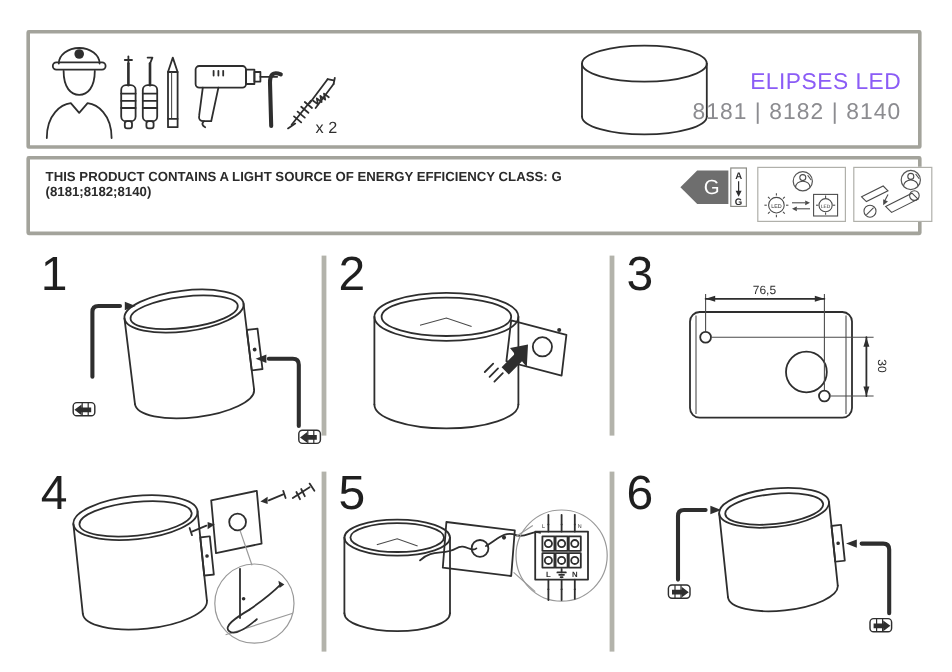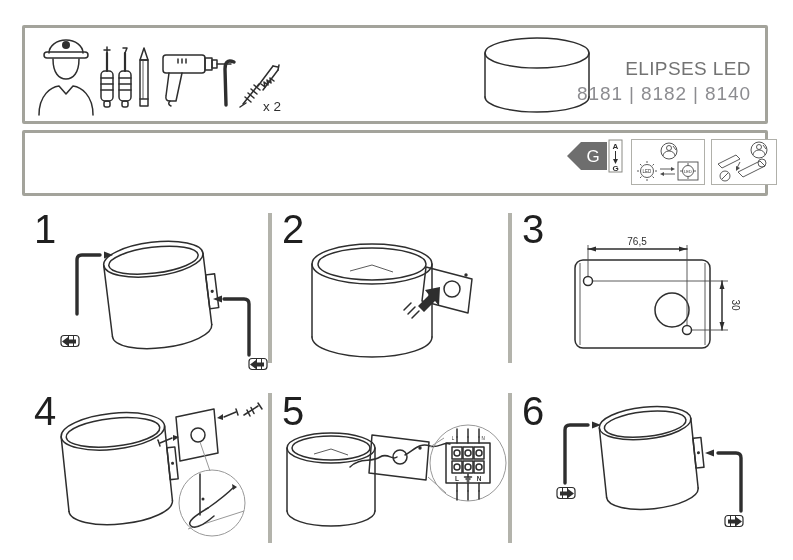--- a/index.html
+++ b/index.html
@@ -8,21 +8,21 @@
     font-family:"Liberation Sans", sans-serif;color:#2e2e2e;overflow:hidden;
   }
   .frame{
     position:absolute;border:3px solid #a3a39b;border-radius:2px;background:#fff;
   }
   #frame-top{left:22px;top:25px;width:740px;height:93px;}
   #frame-energy{left:22px;top:130px;width:740px;height:60px;}
   #tools-svg{position:absolute;left:12px;top:5px;}
   #product-svg{position:absolute;left:452px;top:5px;}
   #title-block{position:absolute;right:14px;top:30px;text-align:right;}
-  #product-title{font-size:19px;color:#737373;letter-spacing:.4px;font-weight:400;}
+  #product-title{font-size:19px;color:#8b5cf6;letter-spacing:.4px;font-weight:400;}
   #product-models{font-size:19px;color:#8c8c90;letter-spacing:.9px;margin-top:3px;}
   #energy-notice{position:absolute;left:13px;top:9px;width:520px;font-size:11px;font-weight:bold;color:#2b2b2b;}
   .icon-box{position:absolute;border:1px solid #b0b0aa;background:#fff;}
   #steps-grid{position:absolute;left:22px;top:205px;width:749px;height:352px;}
   .divider{position:absolute;width:4px;background:#b3b3ab;}
   .step-number{
     position:absolute;font-size:40px;line-height:1;color:#1f1f1f;font-weight:400;
   }
   svg{position:absolute;overflow:visible;}
   .s{stroke:#2e2e2e;fill:none;stroke-width:1.5;stroke-linecap:round;stroke-linejoin:round;}
@@ -119,20 +119,21 @@
     <path class="s" d="M8,64 A52,15 0 0 0 112,64"></path>
   </svg>
 
   <div id="title-block">
     <div id="product-title">ELIPSES LED</div>
     <div id="product-models">8181 | 8182 | 8140</div>
   </div>
 </div>
 
 <div class="frame" id="frame-energy">
+  <div id="energy-notice">THIS PRODUCT CONTAINS A LIGHT SOURCE OF ENERGY EFFICIENCY CLASS: G (8181;8182;8140)</div>
 
   <svg style="left:540px;top:6px;" width="60" height="36" viewBox="0 0 60 36">
     <polygon points="2,17 16,3 42,3 42,31 16,31" fill="#6e6e6e" stroke="none"></polygon>
     <text class="d" x="28" y="23" font-size="17" fill="#ffffff" text-anchor="middle" style="fill:#ffffff">G</text>
     <rect x="44" y="1" width="13" height="32" fill="#ffffff" stroke="#8a8a84" stroke-width="1"></rect>
     <text class="d" x="50.5" y="10" font-size="8" font-weight="bold" text-anchor="middle">A</text>
     <line x1="50.5" y1="12" x2="50.5" y2="21" stroke="#2e2e2e" stroke-width="1"></line>
     <polygon points="48,20 53,20 50.5,25" fill="#2e2e2e"></polygon>
     <text class="d" x="50.5" y="32" font-size="8" font-weight="bold" text-anchor="middle">G</text>
   </svg>

